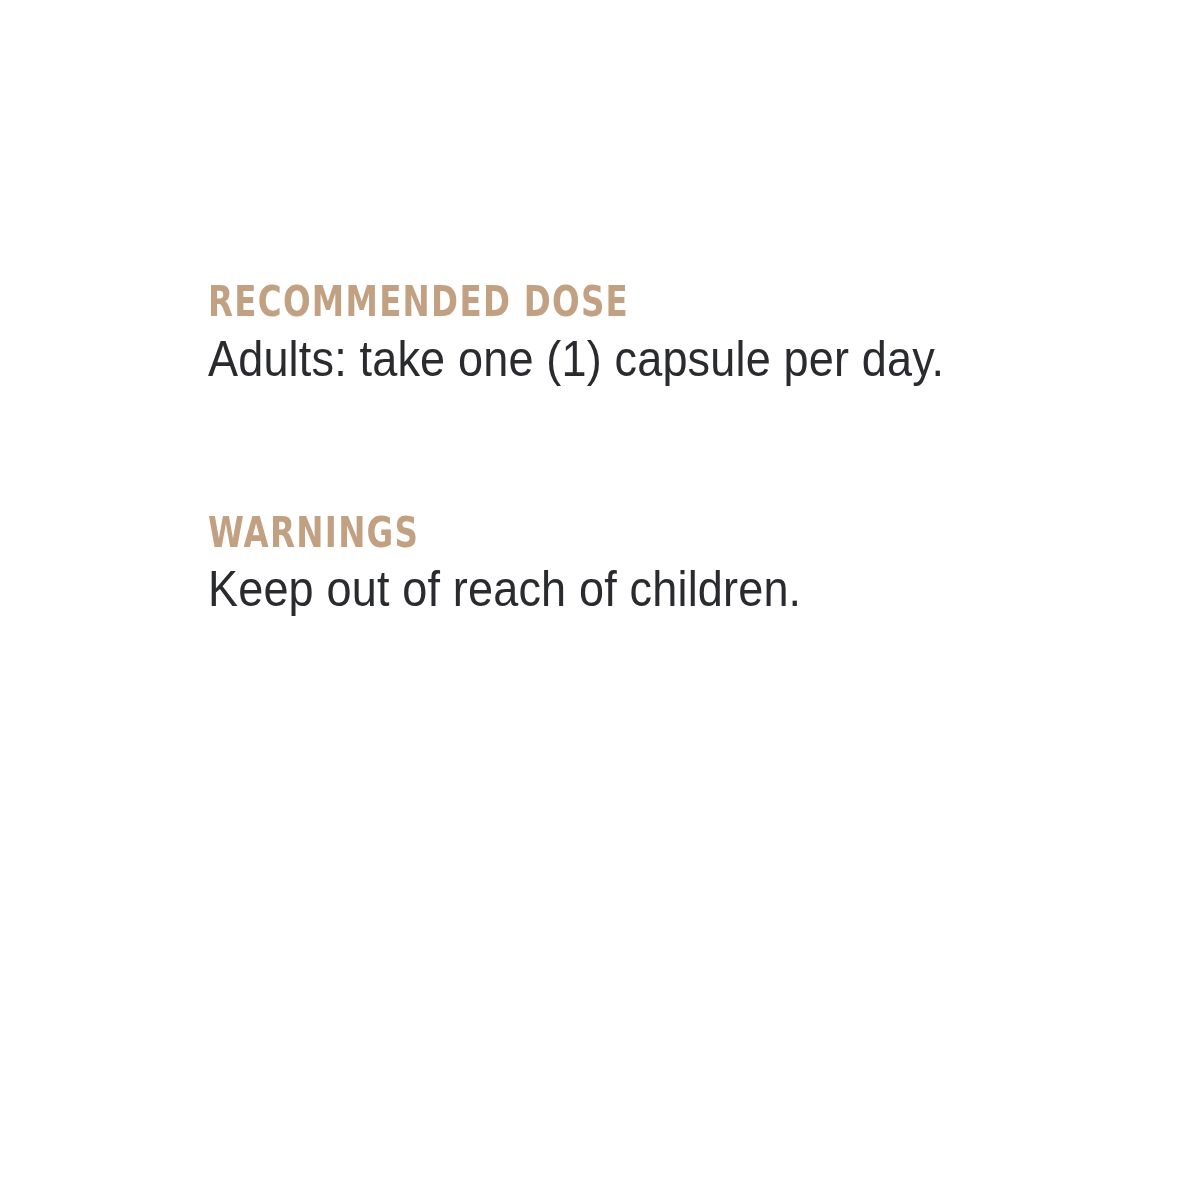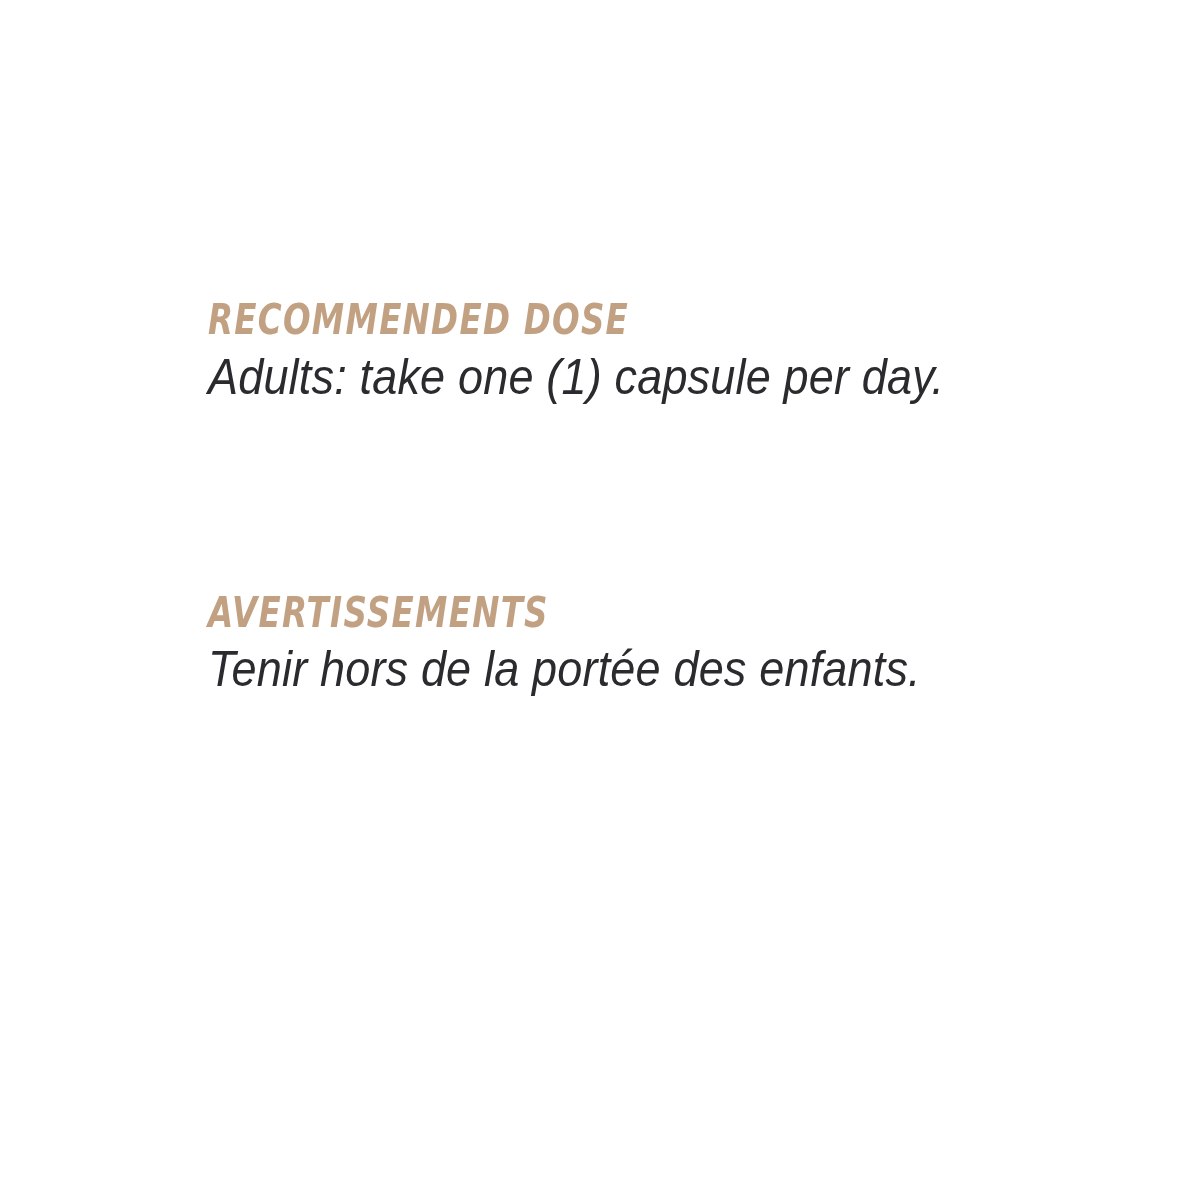--- a/index.html
+++ b/index.html
@@ -9,23 +9,22 @@
   body {
     width: 1200px;
     height: 1200px;
     background: #ffffff;
     font-family: "Liberation Sans", sans-serif;
     overflow: hidden;
   }
   .label-panel {
     position: absolute;
     left: 208px;
-    top: 298px;
+    top: 280px;
     width: 900px;
-    font-style: italic;
   }
   .section {
     margin-bottom: 0;
   }
   .section-gap {
     height: 62px;
   }
   .heading {
     color: #c2a183;
     font-family: "DejaVu Sans Condensed", "Liberation Sans Narrow", "Liberation Sans", sans-serif;
@@ -63,21 +62,21 @@
   <div class="section">
     <p class="heading">RECOMMENDED DOSE</p>
     <p class="body-line last-of-block">Adults: take one (1) capsule per day.</p>
   </div>
 
   <div class="section-gap"></div>
 
 
   <div class="section-gap"></div>
 
+  <div class="section">
+    <p class="heading">WARNINGS</p>
+    <p class="body-line last-of-block">Keep out of reach of children.</p>
+  </div>
 
   <div class="section-gap"></div>
 
-  <div class="section">
-    <p class="heading">AVERTISSEMENTS</p>
-    <p class="body-line last-of-block">Tenir hors de la portée des enfants.</p>
-  </div>
 
 </div>
 
 </body></html>

